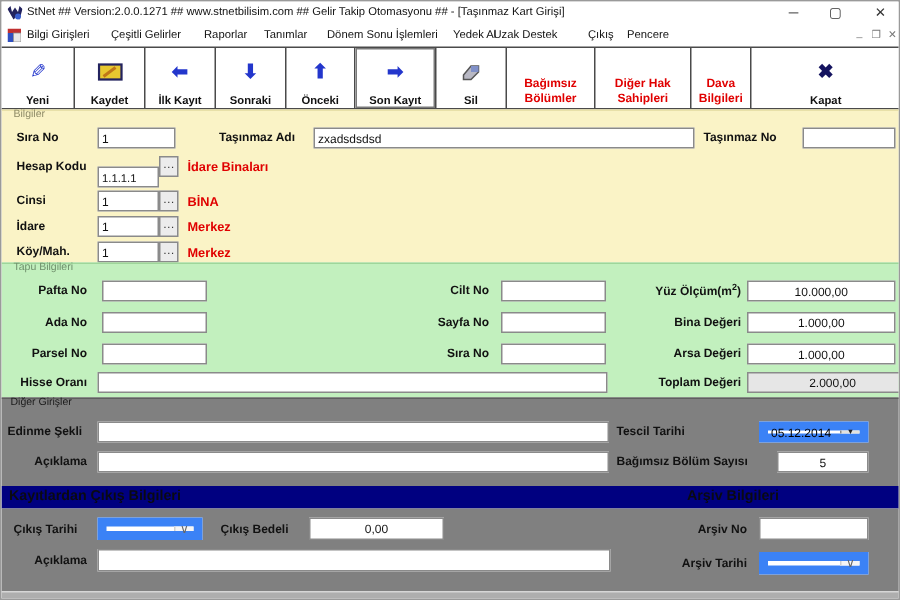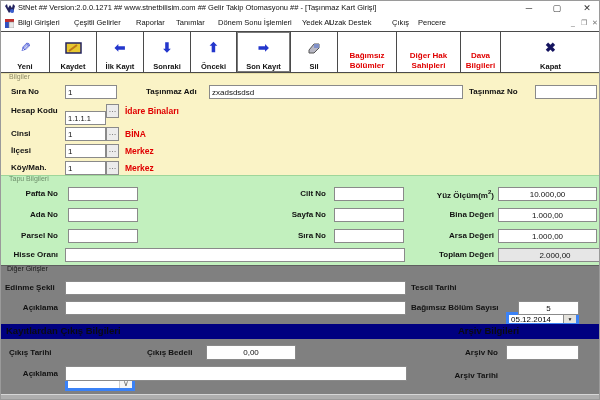--- a/index.html
+++ b/index.html
@@ -42,21 +42,21 @@
   .grplbl { position:absolute; font-size:7px; }
   .lbl { position:absolute; font-size:8px; font-weight:bold; color:#111; white-space:nowrap; }
   .lbl.r { text-align:right; }
   .red-txt { position:absolute; font-size:8.5px; font-weight:bold; color:#e00000; white-space:nowrap; }
   .inp { position:absolute; background:#fff; border:1px solid #8a8a8a; font-family:"Liberation Sans",sans-serif;
          font-size:8px; color:#111; padding:0 2px; height:14px; }
   .inp.num { text-align:center; }
   .inp.ro { background:#e6e6e6; }
   .browse { position:absolute; width:13px; height:14px; background:#ececec; border:1px solid #8a8a8a;
             font-size:8px; line-height:10px; text-align:center; color:#333; cursor:default; }
-  .combo { position:absolute; background:#fff; border:3px solid #3b82f6; height:14px; display:flex; align-items:center;margin-top:31px; }
+  .combo { position:absolute; background:#fff; border:6px solid #3b82f6; height:14px; display:flex; align-items:center; }
   .combo .cval { flex:1; font-size:8px; padding:0 2px; white-space:nowrap; }
   .combo .dd-classic { width:13px; height:100%; background:#e4e2dc; border-left:1px solid #8a8a8a;
             font-size:5px; display:flex; align-items:center; justify-content:center; color:#222; }
   .combo .dd-flat { width:13px; height:100%; background:#f5f5f5; border-left:1px solid #cfcfcf;
             font-size:8px; display:flex; align-items:center; justify-content:center; color:#666; }
   .navyhdr { position:absolute; top:1px; font-size:9.5px; font-weight:bold; color:#0a0a12; white-space:nowrap; }
   sup.m2 { font-size:6px; }
 </style>
 </head>
 <body>
@@ -173,21 +173,21 @@
   <span class="lbl" style="left:10px;top:105px">Hesap Kodu</span>
   <input class="inp" style="left: 64px; top: 103px; width: 41px; font-size: 7.5px; margin-top: 7px;" value="1.1.1.1">
   <span class="browse" style="left:105px;top:103px">…</span>
   <span class="red-txt" style="left:124px;top:105px">İdare Binaları</span>
 
   <span class="lbl" style="left:10px;top:128px">Cinsi</span>
   <input class="inp" style="left: 64px; top: 126px; width: 41px;" value="1">
   <span class="browse" style="left:105px;top:126px">…</span>
   <span class="red-txt" style="left:124px;top:128px">BİNA</span>
 
-  <span class="lbl" style="left:10px;top:145px">İlçesi</span>
+  <span class="lbl" style="left:10px;top:145px">İdare</span>
   <input class="inp" style="left: 64px; top: 143px; width: 41px;" value="1">
   <span class="browse" style="left:105px;top:143px">…</span>
   <span class="red-txt" style="left:124px;top:145px">Merkez</span>
 
   <span class="lbl" style="left:10px;top:162px">Köy/Mah.</span>
   <input class="inp" style="left: 64px; top: 160px; width: 41px;" value="1">
   <span class="browse" style="left:105px;top:160px">…</span>
   <span class="red-txt" style="left:124px;top:162px">Merkez</span>
 
   <div class="panel p-green"></div>

